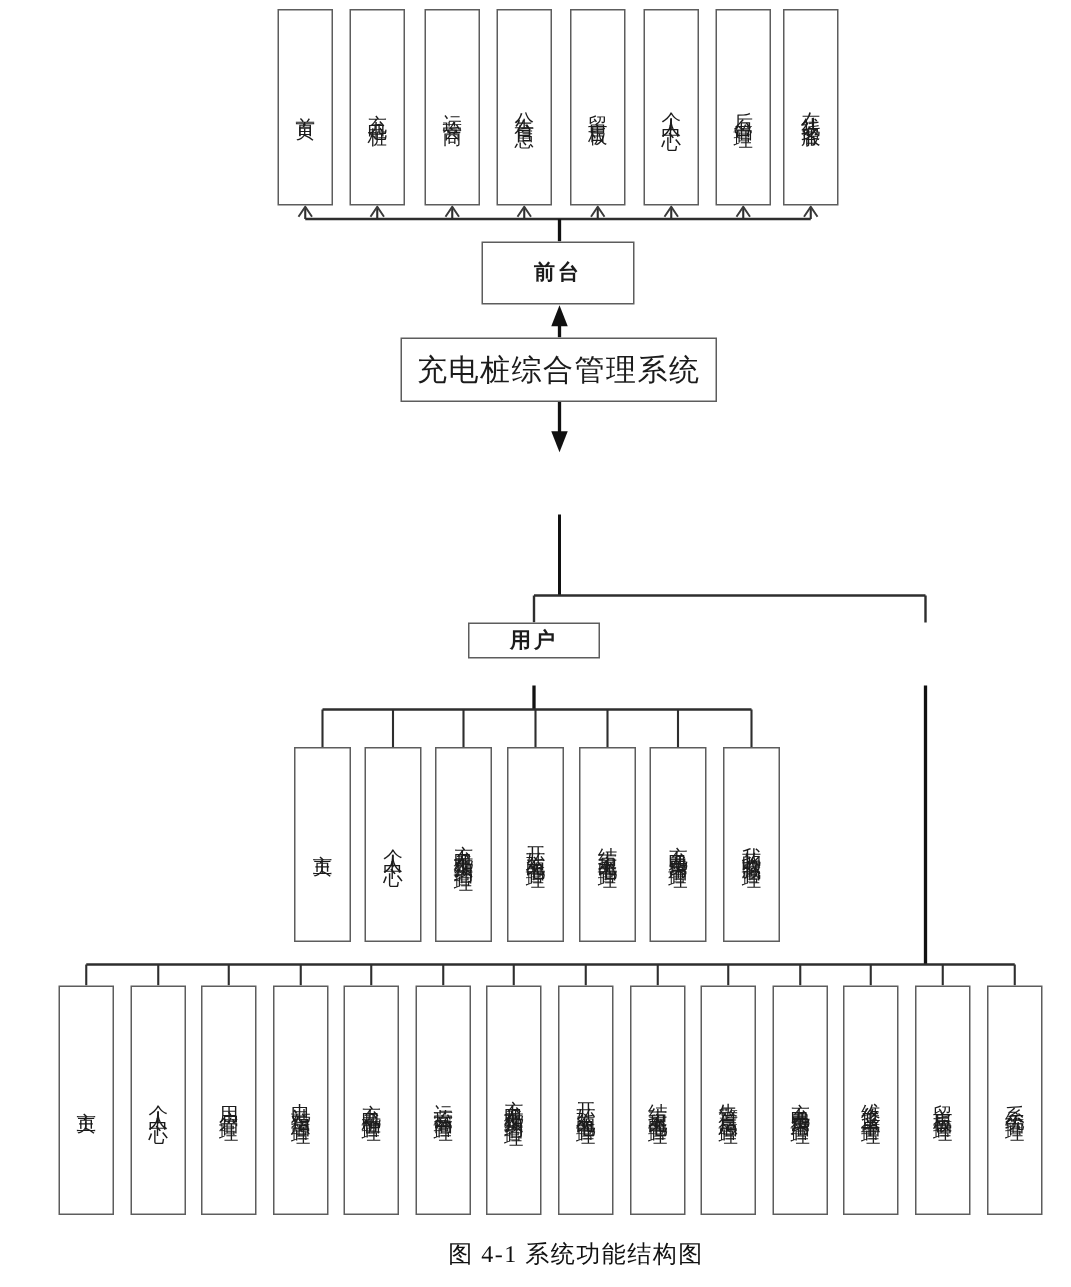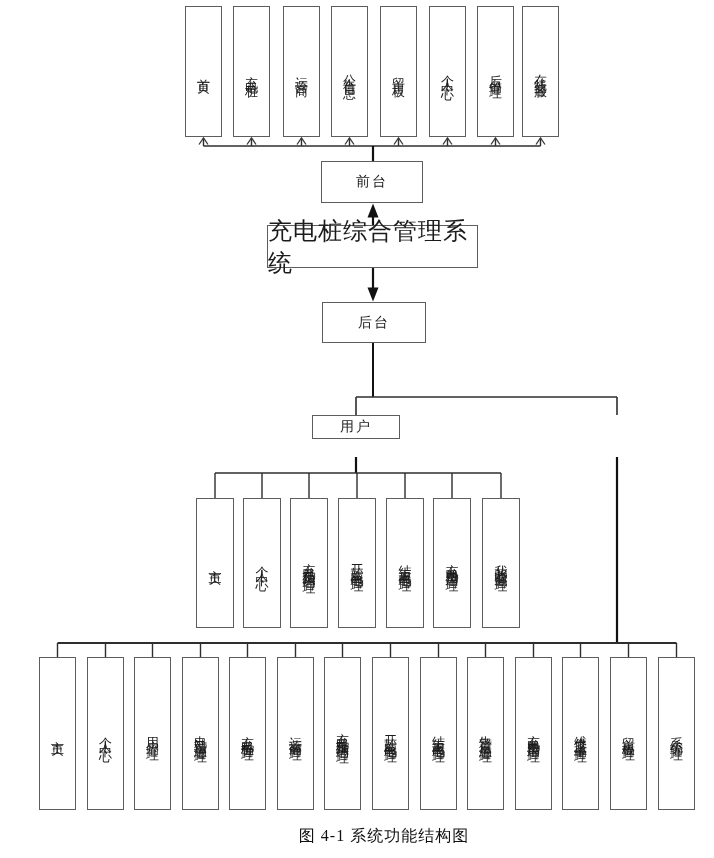--- a/index.html
+++ b/index.html
@@ -10,22 +10,22 @@
   .lines{position:absolute;left:0;top:0;width:714px;height:858px;}
   .box{
     position:absolute;box-sizing:border-box;border:1.5px solid #5d5d5d;background:#ffffff;
     display:flex;align-items:center;justify-content:center;color:#1b1b1b;
   }
   .vtext{
     writing-mode:vertical-rl;text-orientation:upright;
     font-size:13px;line-height:1;letter-spacing:4px;white-space:nowrap;
   }
   .vtext.long{letter-spacing:3px;font-size:13px;}
-  .hnode{font-size:14px;letter-spacing:2px;}
-  .titlenode{font-size:24px;letter-spacing:1px;}
+  .hnode{font-size:14px;letter-spacing:2px;font-weight:bold;}
+  .titlenode{font-size:20px;letter-spacing:1px;}
   .caption{
     position:absolute;left:27px;top:826px;width:714px;text-align:center;
     font-size:16px;color:#111;letter-spacing:1px;
   }
 </style>
 </head>
 <body>
 
 <div class="stage">
 
@@ -80,23 +80,20 @@
     </div>
   <div class="box" style="left:522px;top:6px;width:37px;height:131px">
       <span class="vtext">在线客服</span>
     </div>
 
   <div class="box hnode" style="left:321px;top:161px;width:102px;height:42px">
       <span>前台</span>
     </div>
   <div class="box titlenode" style="left:267px;top:225px;width:211px;height:43px">
       <span>充电桩综合管理系统</span>
-    </div>
-  <div class="box hnode" style="left:322px;top:302px;width:104px;height:41px">
-      <span>后台</span>
     </div>
 
   <div class="box hnode" style="left:312px;top:415px;width:88px;height:24px">
       <span>用户</span>
     </div>
 
   <div class="box" style="left:196px;top:498px;width:38px;height:130px">
       <span class="vtext">主页</span>
     </div>
   <div class="box" style="left:243px;top:498px;width:38px;height:130px">

